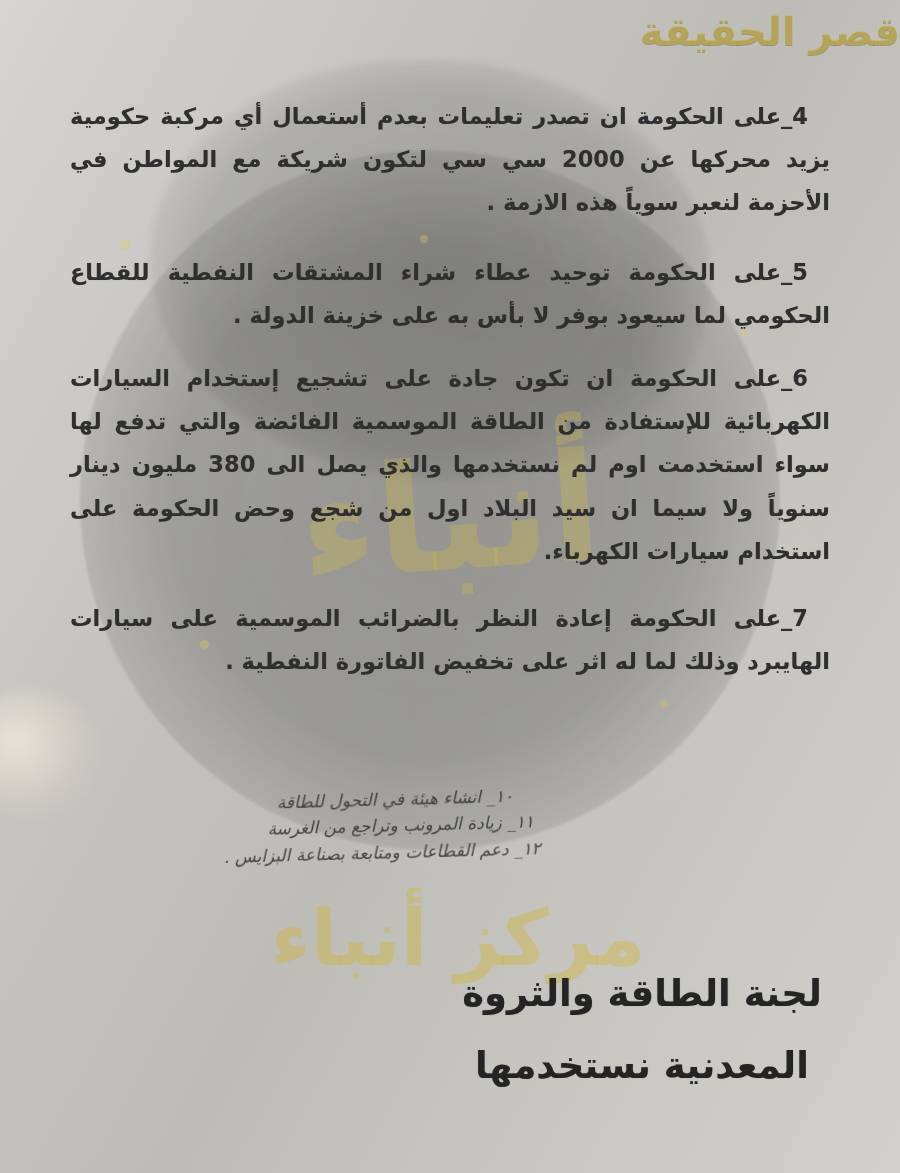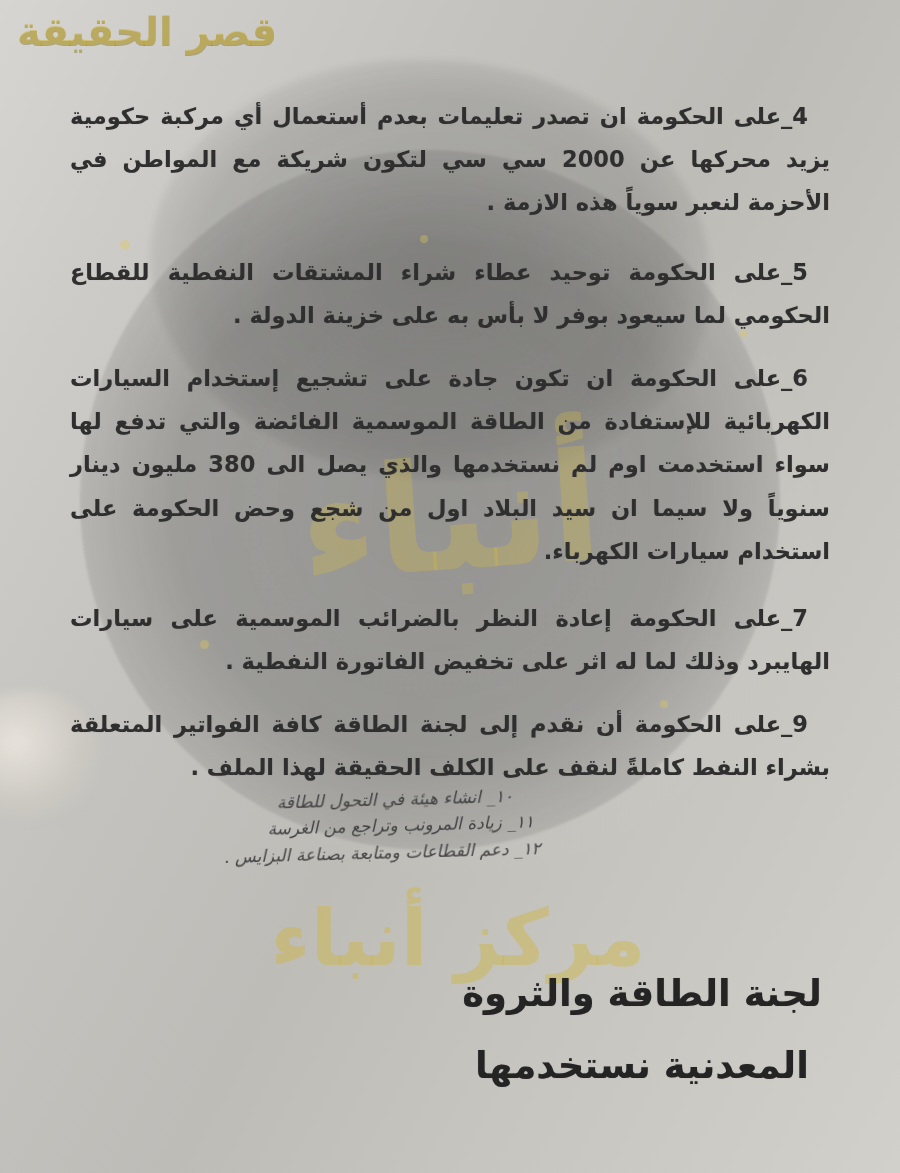--- a/index.html
+++ b/index.html
@@ -51,21 +51,21 @@
     font-weight: bold;
     letter-spacing: 2px;
     white-space: nowrap;
     pointer-events: none;
     user-select: none;
   }
   #wm-top {
     top: 8px;
     left: 0;
     right: 0;
-    text-align: left;
+    text-align: right;
     font-size: 40px;
     color: rgba(206, 178, 50, 0.5);
     text-shadow: 0 1px 0 rgba(90,78,20,0.35);
     margin-left: 17px;
   }
   #wm-center {
     top: 430px;
     left: 0;
     right: 0;
     text-align: center;
@@ -175,21 +175,20 @@
   <div class="speck" style="left:200px; top:640px; width:9px; height:9px;"></div>
   <div class="speck" style="left:660px; top:700px; width:8px; height:8px;"></div>
 
   <div id="finger"></div>
 
   <div id="doc">
     <p class="para p4">4_على الحكومة ان تصدر تعليمات بعدم أستعمال أي مركبة حكومية يزيد محركها عن 2000 سي سي  لتكون شريكة مع المواطن في الأحزمة لنعبر سوياً هذه الازمة .</p>
     <p class="para p5">5_على الحكومة توحيد عطاء شراء المشتقات النفطية للقطاع الحكومي لما سيعود بوفر لا بأس به على خزينة الدولة .</p>
     <p class="para p6">6_على الحكومة ان تكون جادة على تشجيع إستخدام السيارات الكهربائية للإستفادة من الطاقة الموسمية الفائضة  والتي تدفع لها سواء استخدمت اوم لم نستخدمها  والذي يصل الى 380 مليون دينار سنوياً ولا سيما ان سيد البلاد اول من شجع وحض الحكومة على استخدام سيارات الكهرباء.</p>
     <p class="para p7">7_على الحكومة إعادة النظر بالضرائب الموسمية على سيارات الهايبرد وذلك لما له اثر على تخفيض الفاتورة النفطية .</p>
-    <p class="para p9">9_على الحكومة أن نقدم إلى لجنة الطاقة كافة الفواتير المتعلقة بشراء النفط كاملةً لنقف على الكلف الحقيقة لهذا الملف .</p>
   </div>
 
   <div id="handwriting">
     <div class="hw-line">١٠_ انشاء هيئة في التحول للطاقة</div>
     <div class="hw-line">١١_ زيادة المرونب وتراجع من الغرسة</div>
     <div class="hw-line">١٢_ دعم القطاعات ومتابعة بصناعة البزايس .</div>
   </div>
 
   <div id="signature">
     <div>لجنة الطاقة والثروة</div>

